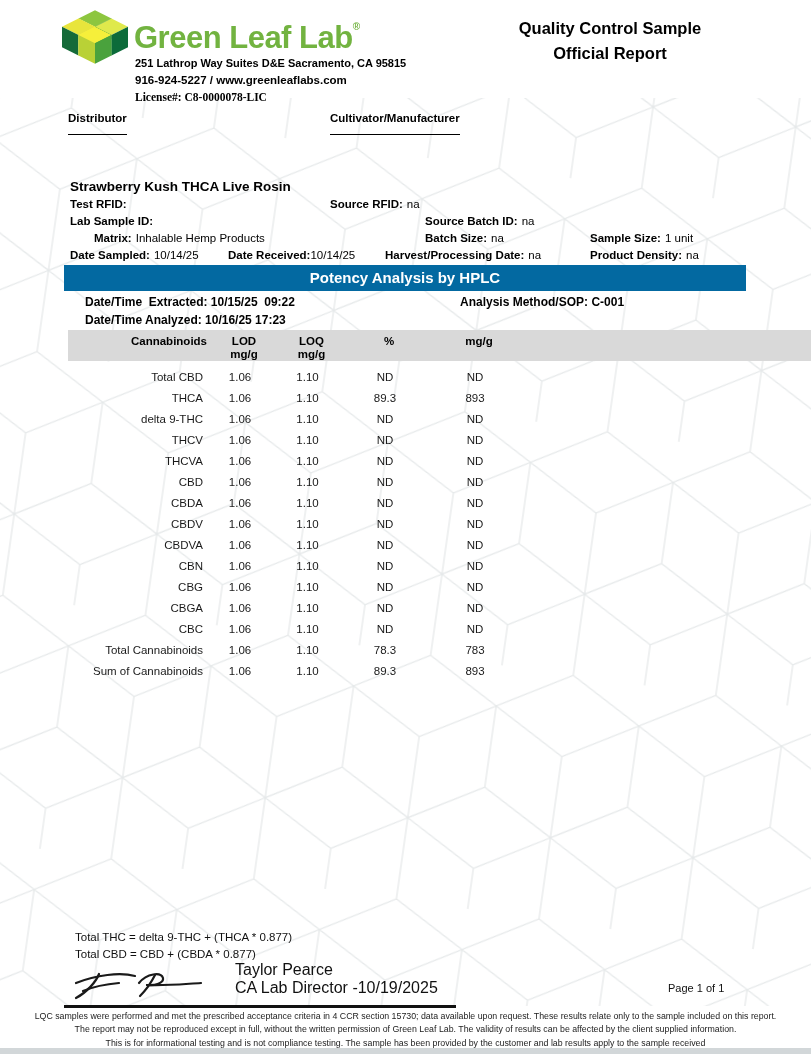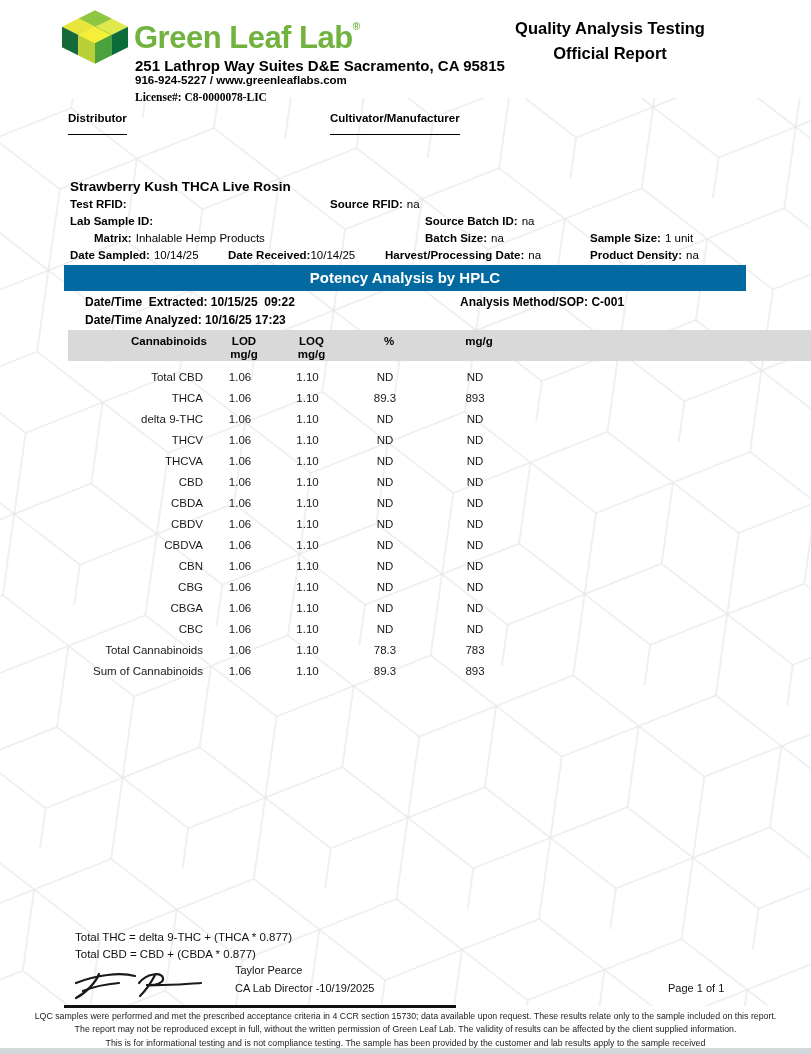--- a/index.html
+++ b/index.html
@@ -7,21 +7,21 @@
         font-family:"Liberation Sans",sans-serif;color:#000;}
   .abs{position:absolute;}
   .pre{white-space:pre;}
 
   
   .bg-pattern{position:absolute;left:0;top:98px;pointer-events:none;}
 
   
   .lab-name{left:134px;top:20px;font-size:31px;font-weight:bold;color:#72b340;letter-spacing:-0.5px;}
   .lab-name sup{font-size:10px;vertical-align:18px;}
-  .addr1{left:135px;top:57px;font-size:15px;font-weight:bold;}
+  .addr1{left:135px;top:57px;font-size:11px;font-weight:bold;}
   .addr2{left:135px;top:74px;font-size:11.5px;font-weight:bold;}
   .license{left:135px;top:91px;font-size:11.5px;font-weight:bold;font-family:"Liberation Serif",serif;}
   .report-title{left:420px;top:16px;width:380px;text-align:center;font-size:16.5px;font-weight:bold;line-height:25px;}
 
   
   .party{font-size:11.5px;font-weight:bold;border-bottom:1.5px solid #000;padding-bottom:10px;}
 
   
   .product-name{left:70px;top:179px;font-size:13.5px;font-weight:bold;}
   .field{font-size:11.5px;white-space:nowrap;}
@@ -41,21 +41,21 @@
   .thead .c{padding-top:5px;line-height:13px;text-align:center;}
   .thead .c.name{text-align:right;padding-right:2px;}
   .tbody{left:64px;top:367px;width:682px;}
   .trow{display:grid;grid-template-columns:141px 70px 65px 90px 90px 1fr;height:21px;
         font-size:11.5px;line-height:21px;color:#1a1a1a;}
   .trow .cell{text-align:center;}
   .trow .cell.name{text-align:right;padding-right:2px;}
 
   
   .formula{font-size:11.5px;color:#111;}
-  .signer{font-size:11px;line-height:18px;color:#111;}
+  .signer{font-size:16px;line-height:18px;color:#111;}
   .page-num{font-size:11px;color:#111;}
   .sig-line{left:64px;top:1005px;width:392px;height:2.5px;background:#111;}
   .disclaimer{left:0;width:811px;text-align:center;font-size:8.8px;color:#222;}
   .bottom-strip{left:0;top:1048px;width:811px;height:6px;background:#d2d7d9;}
 </style>
 </head>
 <body>
 
 <div class="page">
 
@@ -89,21 +89,21 @@
     <polygon points="16,26 32,34 32,54 16,46" fill="#b9d136"></polygon>
     <polygon points="48,26 32,34 32,54 48,46" fill="#4aa23d"></polygon>
   </svg>
 
   <div class="abs lab-name"><span>Green Leaf Lab</span><sup>®</sup></div>
   <div class="abs addr1">251 Lathrop Way Suites D&amp;E Sacramento, CA 95815</div>
   <div class="abs addr2">916-924-5227 / www.greenleaflabs.com</div>
   <div class="abs license">License#: C8-0000078-LIC</div>
 
   <div class="abs report-title">
-    <div>Quality Analysis Testing</div>
+    <div>Quality Control Sample</div>
     <div>Official Report</div>
   </div>
 
   <div class="abs" style="left:68px;top:108px;">
     <span class="party">Distributor</span>
   </div>
   <div class="abs" style="left:330px;top:108px;">
     <span class="party">Cultivator/Manufacturer</span>
   </div>
 

